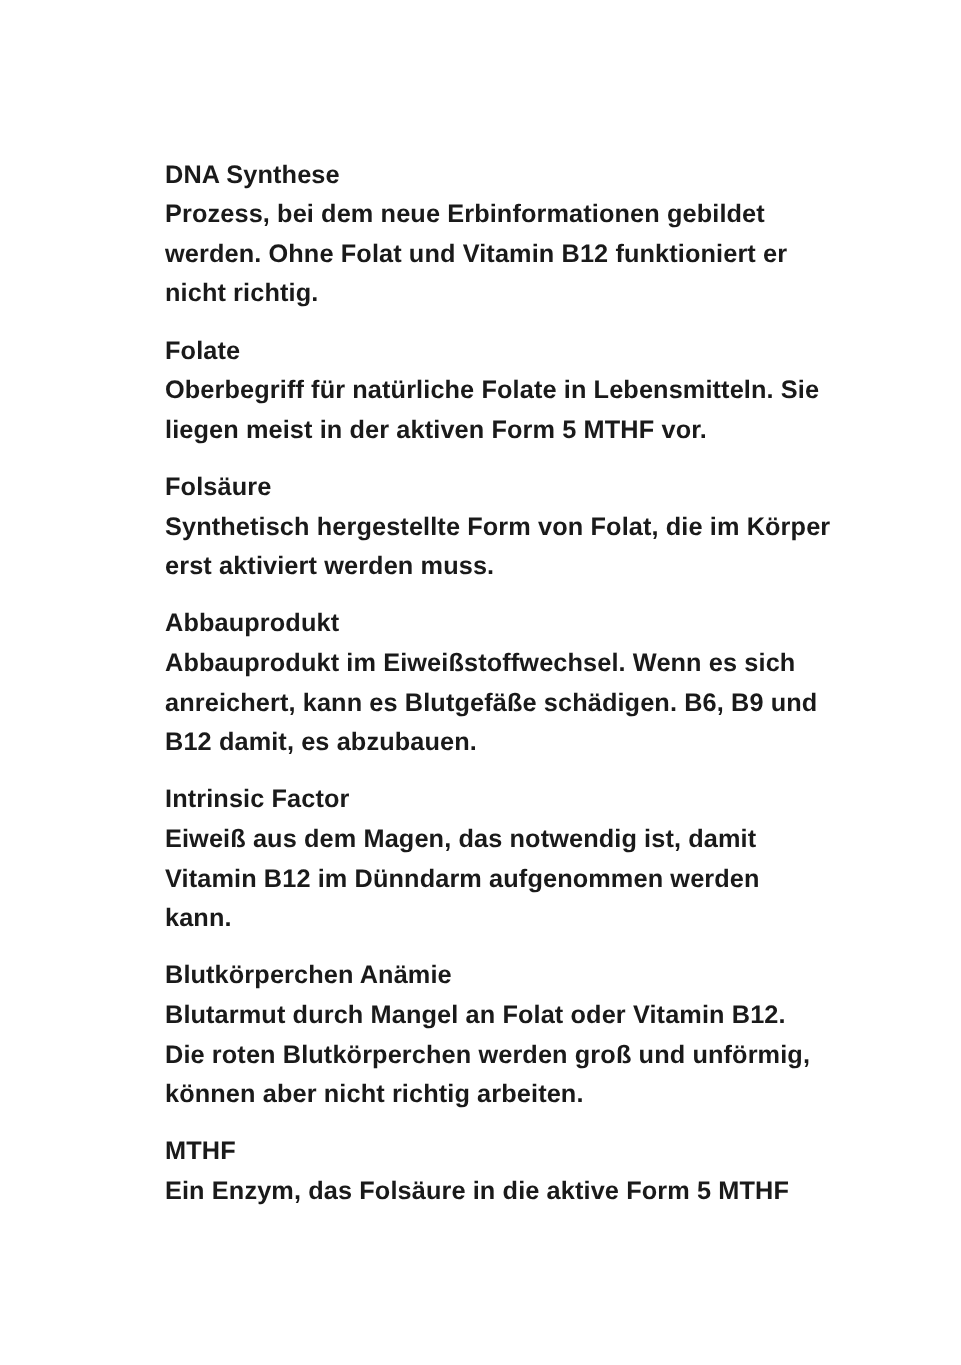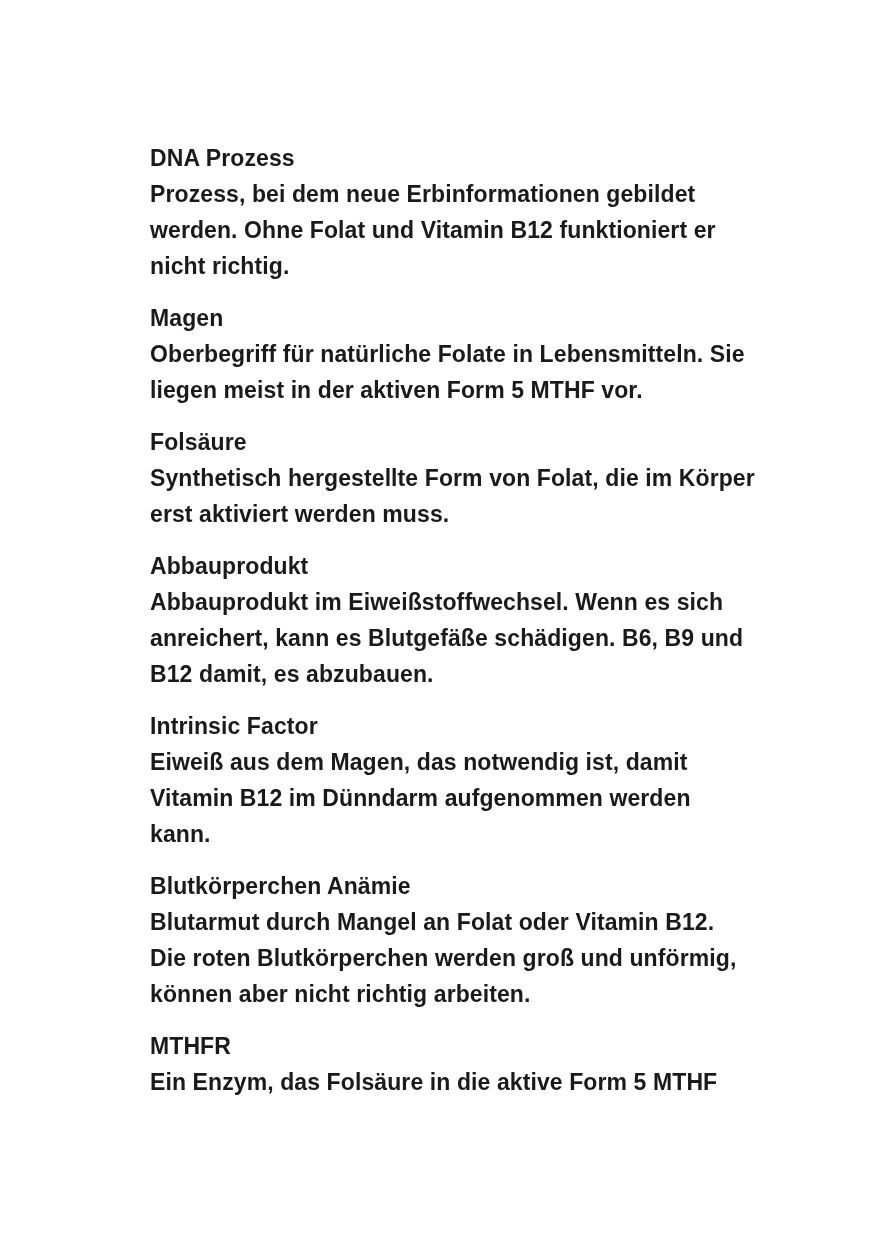--- a/index.html
+++ b/index.html
@@ -38,28 +38,28 @@
     font-weight: 700;
   }
 </style>
 </head>
 <body>
 
 <div class="page">
   <div class="content">
 
     <div class="entry">
-      <span class="term">DNA Prozess</span>
+      <span class="term">DNA Synthese</span>
       <div class="definition">Prozess, bei dem neue Erbinformationen gebildet
 werden. Ohne Folat und Vitamin B12 funktioniert er
 nicht richtig.</div>
     </div>
 
     <div class="entry">
-      <span class="term">Magen</span>
+      <span class="term">Folate</span>
       <div class="definition">Oberbegriff für natürliche Folate in Lebensmitteln. Sie
 liegen meist in der aktiven Form 5 MTHF vor.</div>
     </div>
 
     <div class="entry">
       <span class="term">Folsäure</span>
       <div class="definition">Synthetisch hergestellte Form von Folat, die im Körper
 erst aktiviert werden muss.</div>
     </div>
 
@@ -78,18 +78,18 @@
     </div>
 
     <div class="entry">
       <span class="term">Blutkörperchen Anämie</span>
       <div class="definition">Blutarmut durch Mangel an Folat oder Vitamin B12.
 Die roten Blutkörperchen werden groß und unförmig,
 können aber nicht richtig arbeiten.</div>
     </div>
 
     <div class="entry">
-      <span class="term">MTHFR</span>
+      <span class="term">MTHF</span>
       <div class="definition">Ein Enzym, das Folsäure in die aktive Form 5 MTHF</div>
     </div>
 
   </div>
 </div>
 
 </body></html>

